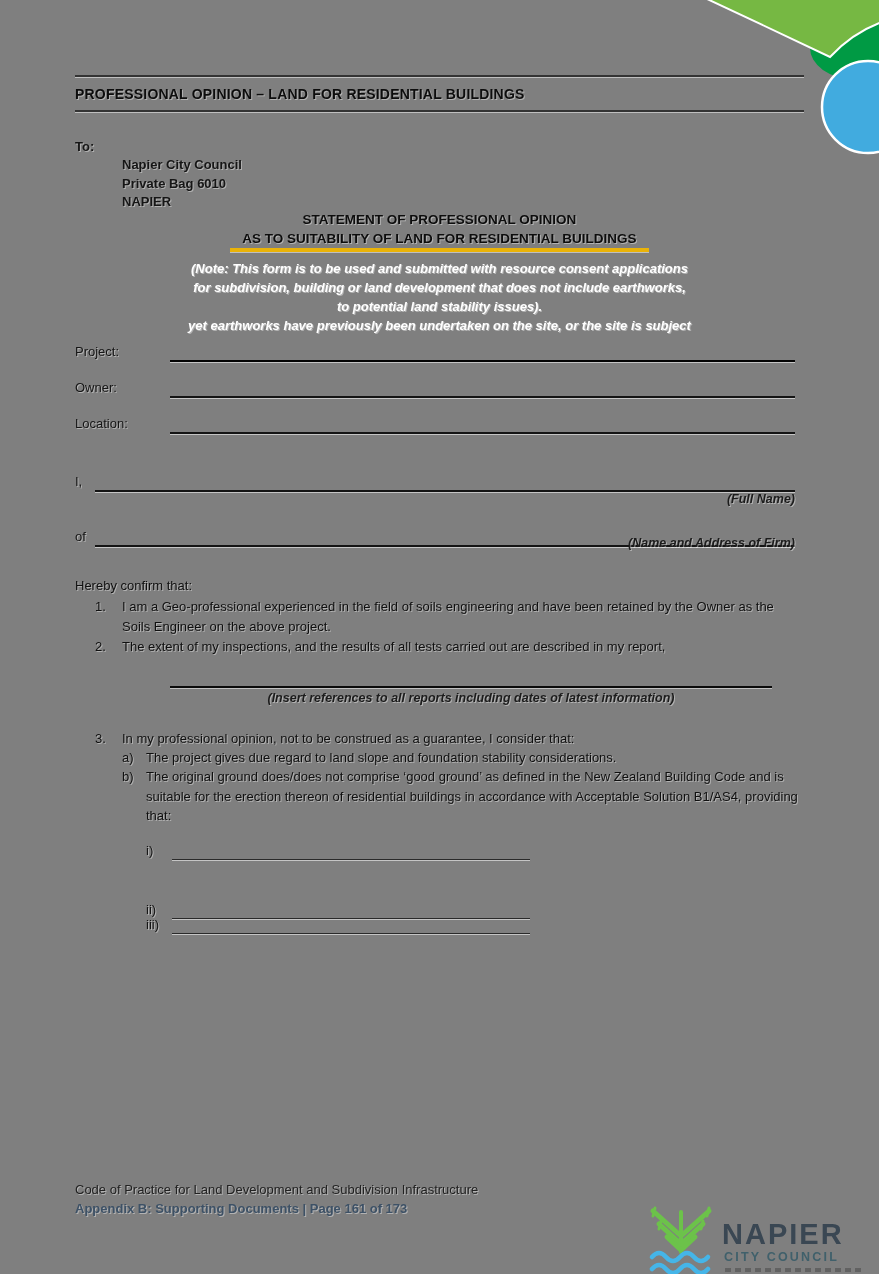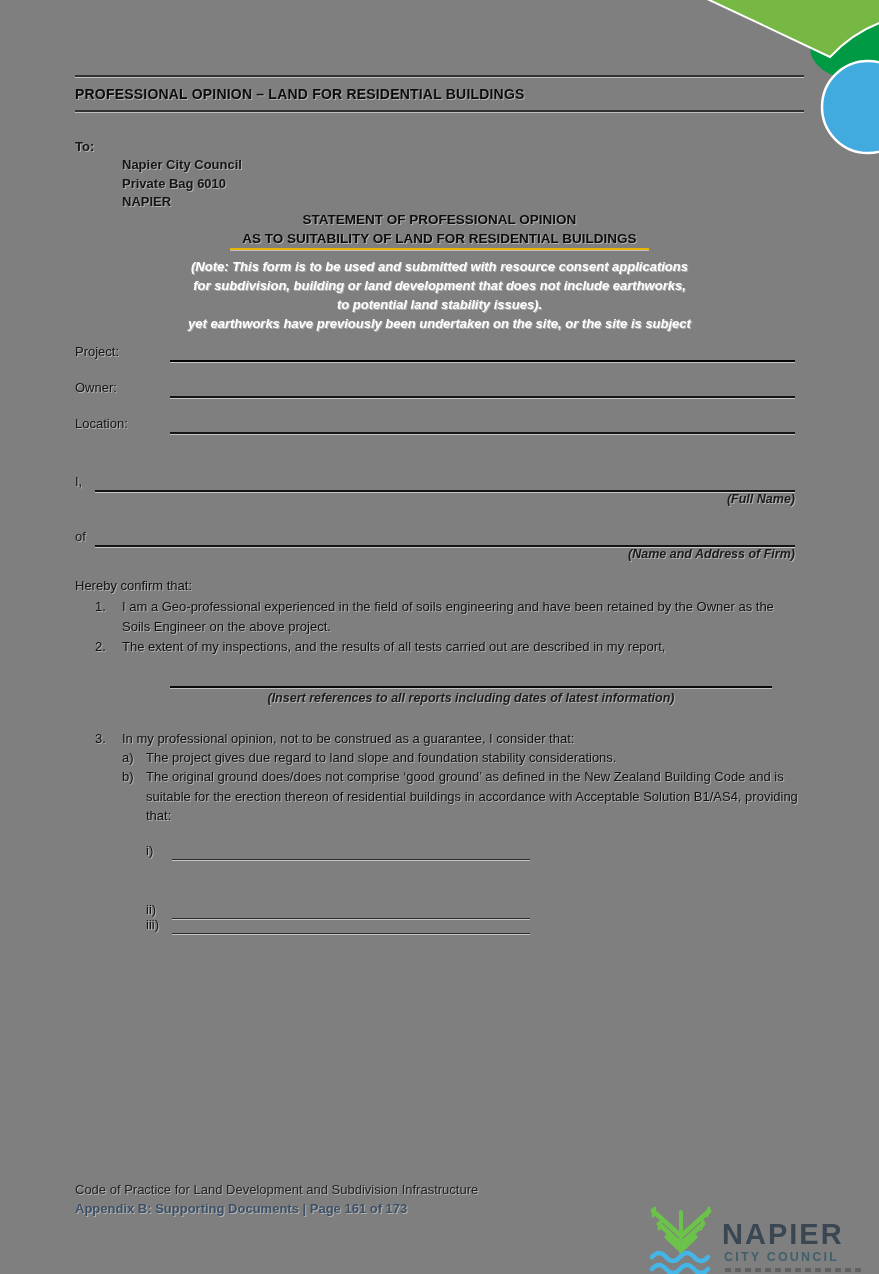--- a/index.html
+++ b/index.html
@@ -21,21 +21,21 @@
 
   
   .to-block { position:absolute; left:75px; top:139px; font-size:13px; font-weight:bold; }
   .to-block .to-label { position:absolute; left:0; top:0; }
   .to-block .recipient { position:absolute; left:47px; top:17px; width:300px; line-height:18.5px; }
 
   
   .center-block { position:absolute; left:75px; top:212px; width:729px; text-align:center; }
   .sh1 { font-size:13.5px; font-weight:bold; color:#0d0d0d; }
   .sh2 { margin-top:4px; font-size:13.5px; font-weight:bold; color:#0d0d0d; }
-  .sh2 span { display:inline-block; padding:0 12px 2px 12px; border-bottom:2px solid #eab308;
+  .sh2 span { display:inline-block; padding:0 12px 2px 12px; border-bottom:4px solid #eab308;
               box-shadow:0 1px 0 rgba(255,255,255,0.5); }
   .note { margin-top:7px; font-size:13px; font-style:italic; font-weight:bold;
           line-height:19px; color:#ffffff; }
 
   
   .field-row { position:absolute; left:75px; width:729px; height:22px; font-size:13px; }
   .field-row .flabel { position:absolute; left:0; bottom:3px; }
   .fline { position:absolute; bottom:0; border-bottom:2px solid #141414;
            box-shadow:0 1px 0 rgba(255,255,255,0.55); }
   .field-row .fline { left:95px; right:9px; }
@@ -45,21 +45,21 @@
 
   
   .decl-row { position:absolute; left:75px; width:729px; height:24px; font-size:13px; }
   .decl-row .flabel { position:absolute; left:0; bottom:3px; }
   .decl-row .fline { left:20px; right:9px; }
   .row-i  { top:468px; }
   .row-of { top:523px; }
   .caption { position:absolute; left:95px; width:700px; text-align:right; font-size:12.5px;
              font-style:italic; font-weight:bold; color:#1c1c1c; }
   .cap-fullname { top:492px; }
-  .cap-firm     { top:547px; }
+  .cap-firm     { top:536px; }
 
   
   .confirm-heading { position:absolute; left:75px; top:578px; font-size:13px; color:#101010; }
   .num-item { position:absolute; left:95px; font-size:13px; line-height:19.5px; color:#101010; }
   .num-item .num { position:absolute; left:0; top:0; }
   .num-item .itext { display:block; margin-left:27px; width:678px; }
   .item-1 { top:597px; }
   .item-2 { top:637px; }
   .item-3 { top:729px; }
 

